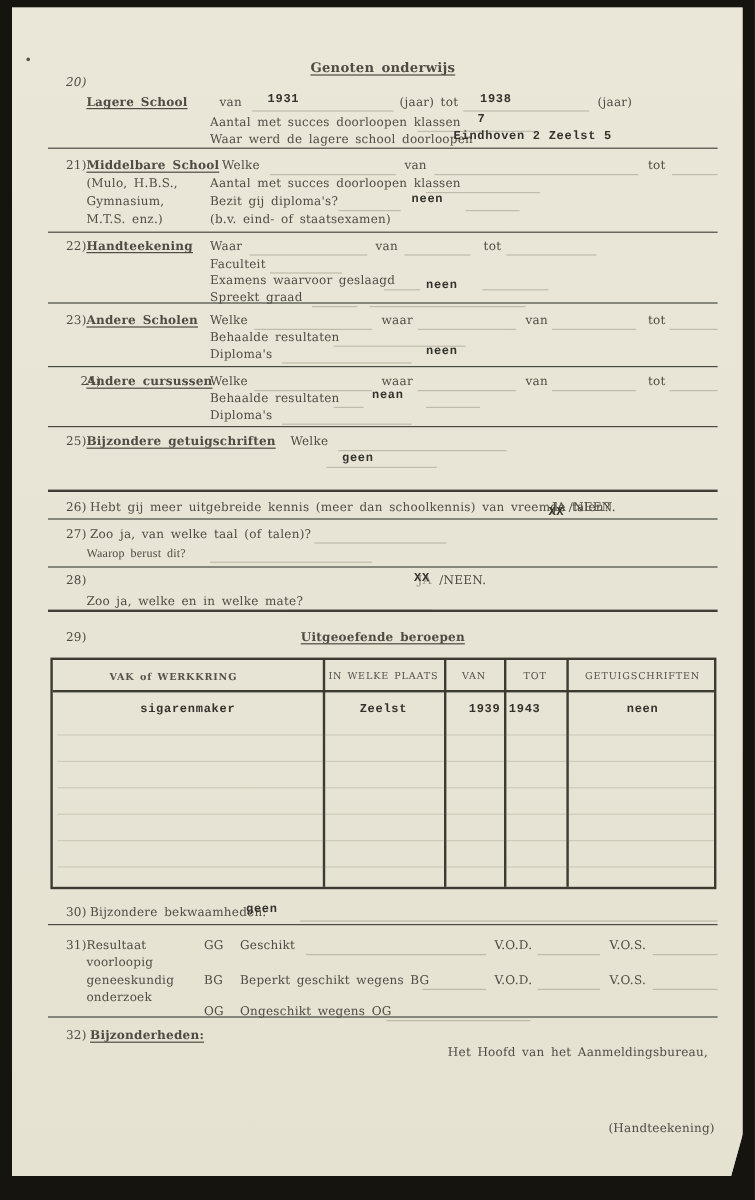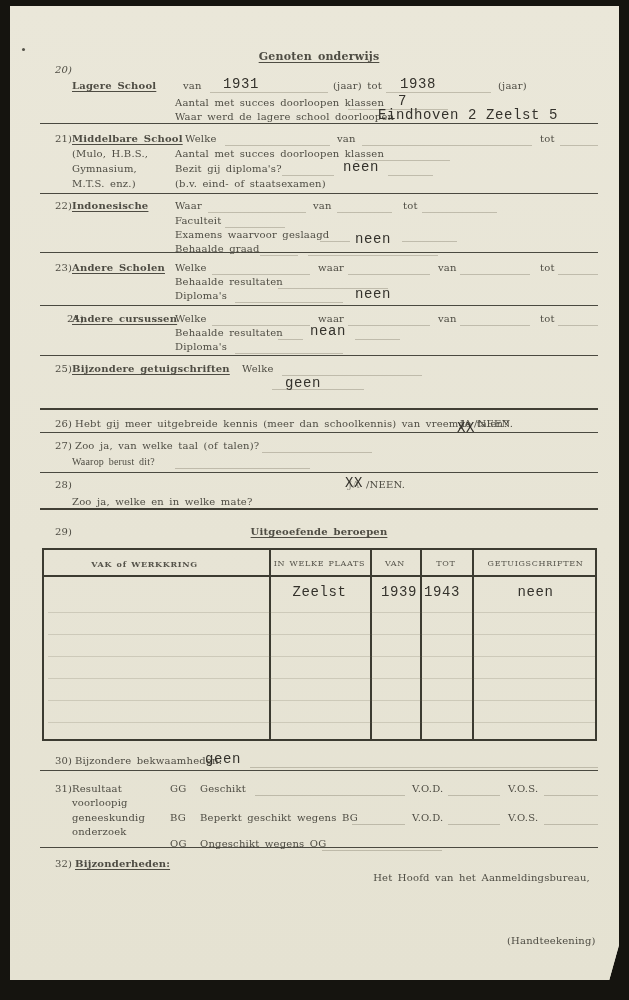--- a/index.html
+++ b/index.html
@@ -6,21 +6,21 @@
   body{width:629px;height:1000px;background:#15140f;overflow:hidden;}
   .scan{position:relative;width:629px;height:1000px;background:#15140f;}
   .paper{position:absolute;left:10px;top:6px;width:609px;height:974px;background:#e8e5d6;
          background-image:linear-gradient(180deg,#eae7d9 0%,#e7e4d5 55%,#e5e2d2 100%);
          clip-path:polygon(0 0,100% 0,100% 96.4%,98.4% 100%,0 100%);}
   .t{position:absolute;white-space:nowrap;font-family:"DejaVu Serif","Liberation Serif",serif;
      font-size:10px;color:#4e4c43;letter-spacing:0.2px;word-spacing:2px;line-height:12px;}
   .bld{font-weight:bold;}
   .u{text-decoration:underline;text-underline-offset:2px;}
   .tw{position:absolute;white-space:nowrap;font-family:"Liberation Mono","DejaVu Sans Mono",monospace;
-      font-size:14px;font-weight:400;color:#34322c;letter-spacing:0.6px;line-height:12px;}
+      font-size:10px;font-weight:700;color:#34322c;letter-spacing:0.6px;line-height:12px;}
   .f{position:absolute;height:1px;background:rgba(105,100,80,0.32);}
   .rule{position:absolute;left:30px;width:558px;height:1px;background:#4a4940;}
   .rule2{height:2px;background:#413f35;}
   .title{left:30px;width:558px;text-align:center;font-weight:bold;font-size:11px;}
   .hdr{font-size:8px;letter-spacing:0.7px;color:#55534a;word-spacing:1px;}
   .tbl{position:absolute;left:32px;top:542px;width:555px;height:193px;border:2px solid #3c3b31;box-sizing:border-box;}
   .vdiv{position:absolute;top:0;width:1.5px;height:100%;background:#3c3b31;}
   .hline{position:absolute;left:0;width:100%;height:1.5px;background:#3c3b31;}
   .faint{position:absolute;left:4px;width:547px;height:1px;background:rgba(105,100,80,0.20);}
   .cell{position:absolute;text-align:center;}
@@ -68,34 +68,34 @@
     <div class="f" style="left:345px;top:154px;width:95px;"></div>
     <span class="t" style="left:165px;top:157px;">Bezit gij diploma's?</span>
     <div class="f" style="left:272px;top:169px;width:52px;"></div>
     <span class="tw" style="left:333px;top:155px;">neen</span>
     <div class="f" style="left:378px;top:169px;width:45px;"></div>
     <span class="t" style="left:165px;top:172px;">(b.v. eind- of staatsexamen)</span>
 
     <div class="rule" style="top:187px;"></div>
 
     <span class="t" style="left:45px;top:194px;">22)</span>
-    <span class="t bld u" style="left:62px;top:194px;">Indonesische</span>
+    <span class="t bld u" style="left:62px;top:194px;">Handteekening</span>
     <span class="t" style="left:165px;top:194px;">Waar</span>
     <div class="f" style="left:198px;top:206px;width:98px;"></div>
     <span class="t" style="left:303px;top:194px;">van</span>
     <div class="f" style="left:327px;top:206px;width:55px;"></div>
     <span class="t" style="left:393px;top:194px;">tot</span>
     <div class="f" style="left:412px;top:206px;width:75px;"></div>
     <span class="t" style="left:165px;top:209px;">Faculteit</span>
     <div class="f" style="left:215px;top:221px;width:60px;"></div>
     <span class="t" style="left:165px;top:223px;">Examens waarvoor geslaagd</span>
     <div class="f" style="left:310px;top:235px;width:30px;"></div>
     <span class="tw" style="left:345px;top:227px;">neen</span>
     <div class="f" style="left:392px;top:235px;width:55px;"></div>
-    <span class="t" style="left:165px;top:237px;">Behaalde graad</span>
+    <span class="t" style="left:165px;top:237px;">Spreekt graad</span>
     <div class="f" style="left:250px;top:249px;width:38px;"></div>
     <div class="f" style="left:298px;top:249px;width:130px;"></div>
 
     <div class="rule" style="top:246px;"></div>
 
     <span class="t" style="left:45px;top:256px;">23)</span>
     <span class="t bld u" style="left:62px;top:256px;">Andere Scholen</span>
     <span class="t" style="left:165px;top:256px;">Welke</span>
     <div class="f" style="left:202px;top:268px;width:98px;"></div>
     <span class="t" style="left:308px;top:256px;">waar</span>
@@ -174,20 +174,21 @@
       <div class="vdiv" style="left:326px;"></div>
       <div class="vdiv" style="left:376px;"></div>
       <div class="vdiv" style="left:428px;"></div>
 
       <span class="t hdr cell" style="left:0;top:8px;width:201px;font-weight:bold;">VAK of WERKKRING</span>
       <span class="t hdr cell" style="left:225px;top:8px;width:101px;">IN WELKE PLAATS</span>
       <span class="t hdr cell" style="left:326px;top:8px;width:50px;">VAN</span>
       <span class="t hdr cell" style="left:376px;top:8px;width:52px;">TOT</span>
       <span class="t hdr cell" style="left:428px;top:8px;width:127px;">GETUIGSCHRIFTEN</span>
 
+      <span class="tw cell" style="left:0;top:36px;width:225px;">sigarenmaker</span>
       <span class="tw cell" style="left:225px;top:36px;width:101px;">Zeelst</span>
       <span class="tw cell" style="left:326px;top:36px;width:47px;text-align:right;">1939</span>
       <span class="tw cell" style="left:380px;top:36px;width:48px;text-align:left;">1943</span>
       <span class="tw cell" style="left:428px;top:36px;width:127px;">neen</span>
 
       <div class="faint" style="top:62px;"></div>
       <div class="faint" style="top:84px;"></div>
       <div class="faint" style="top:106px;"></div>
       <div class="faint" style="top:128px;"></div>
       <div class="faint" style="top:150px;"></div>

